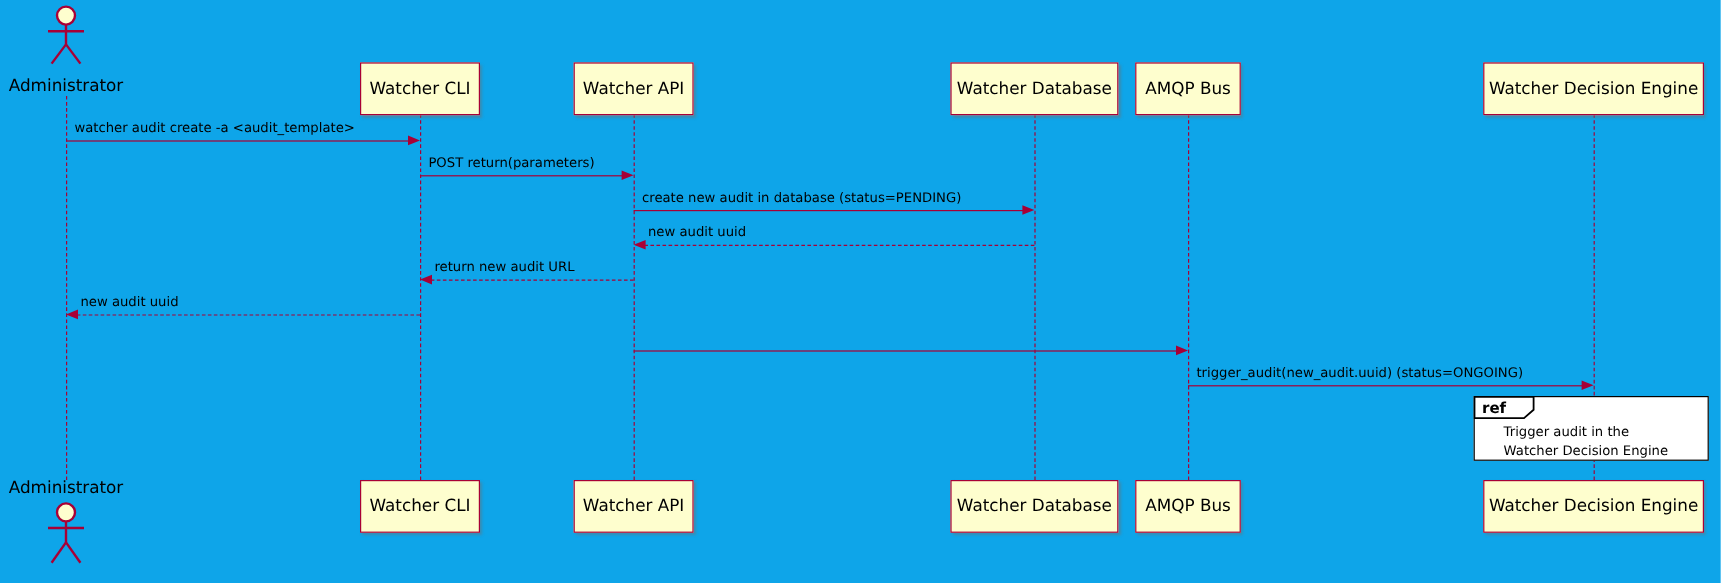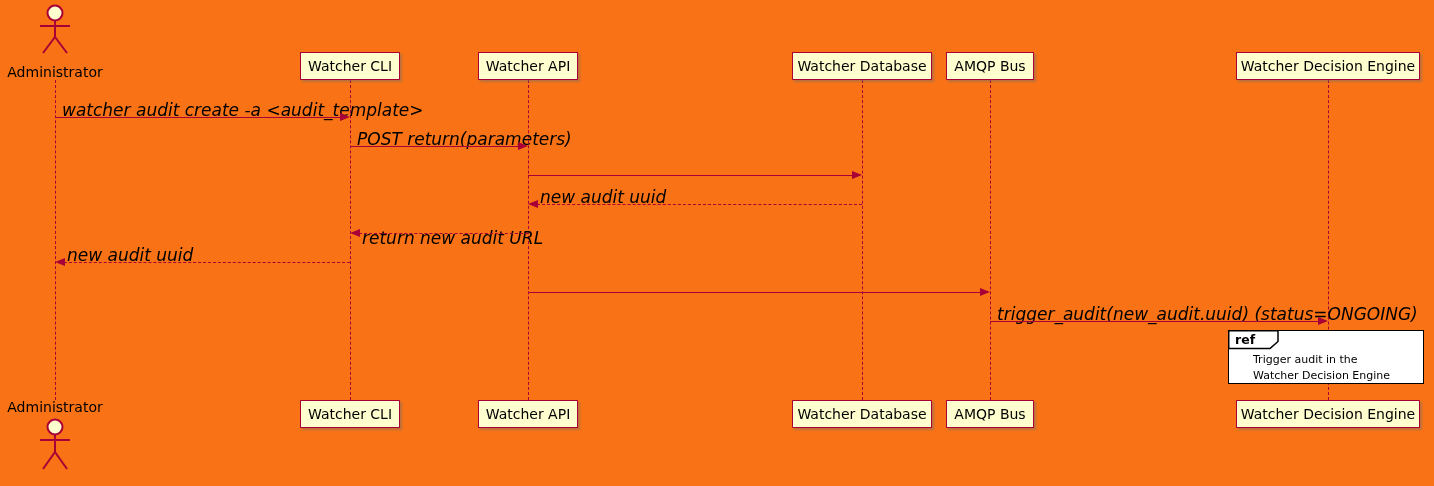--- a/index.html
+++ b/index.html
@@ -1,57 +1,56 @@
 <!DOCTYPE html>
 <html><head>
 <meta charset="utf-8">
 <style>
   html, body { margin: 0; padding: 0; background: #ffffff; }
   .diagram {
     position: relative;
     width: 1434px;
     height: 486px;
-    background: #f97316;
+    background: #0ea5e9;
     font-family: "DejaVu Sans", sans-serif;
     font-size: 13px;
     color: #000;
     overflow: hidden;
   }
   .lifeline {
     position: absolute;
     width: 0;
     border-left: 1px dashed #A80036;
     top: 80px;
     height: 320px;
   }
   .participant {
     position: absolute;
-    height: 28px;
+    height: 44px;
     box-sizing: border-box;
     background: #FEFECE;
     border: 1.5px solid #A80036;
     box-shadow: 2px 2px 2px rgba(110,110,110,0.45);
     display: flex;
     align-items: center;
     justify-content: center;
     font-size: 14px;
     white-space: nowrap;
   }
   .actor-label {
     position: absolute;
     width: 120px;
     text-align: center;
     font-size: 14px;
   }
   .actor-figure { position: absolute; }
   .msg-label {
     position: absolute;
     white-space: nowrap;
-    font-size: 17px;
-    font-style: italic;
+    font-size: 11px;
   }
   .msg-line {
     position: absolute;
     height: 0;
     border-top: 1px solid #A80036;
   }
   .msg-line.dashed { border-top-style: dashed; }
   .arrow-r, .arrow-l {
     position: absolute;
     width: 0; height: 0;
@@ -102,28 +101,29 @@
   <div class="participant" style="left:1236px; top:52px; width:184px;">Watcher Decision Engine</div>
 
   <div class="msg-label" style="left:62px; top:100px;">watcher audit create -a &lt;audit_template&gt;</div>
   <div class="msg-line" style="left:55px; top:117px; width:286px;"></div>
   <div class="arrow-r" style="left:340px; top:112.5px;"></div>
 
   <div class="msg-label" style="left:357px; top:129px;">POST return(parameters)</div>
   <div class="msg-line" style="left:350px; top:146px; width:169px;"></div>
   <div class="arrow-r" style="left:518px; top:141.5px;"></div>
 
+  <div class="msg-label" style="left:535px; top:158px;">create new audit in database (status=PENDING)</div>
   <div class="msg-line" style="left:528px; top:175px; width:325px;"></div>
   <div class="arrow-r" style="left:852px; top:170.5px;"></div>
 
   <div class="msg-label" style="left:540px; top:187px;">new audit uuid</div>
   <div class="msg-line dashed" style="left:537px; top:204px; width:325px;"></div>
   <div class="arrow-l" style="left:528px; top:199.5px;"></div>
 
-  <div class="msg-label" style="left:362px; top:216px;margin-top:12px;">return new audit URL</div>
+  <div class="msg-label" style="left:362px; top:216px;">return new audit URL</div>
   <div class="msg-line dashed" style="left:359px; top:233px; width:169px;"></div>
   <div class="arrow-l" style="left:350px; top:228.5px;"></div>
 
   <div class="msg-label" style="left:67px; top:245px;">new audit uuid</div>
   <div class="msg-line dashed" style="left:64px; top:262px; width:286px;"></div>
   <div class="arrow-l" style="left:55px; top:257.5px;"></div>
 
   <div class="msg-line" style="left:528px; top:292px; width:453px;"></div>
   <div class="arrow-r" style="left:980px; top:287.5px;"></div>
 

